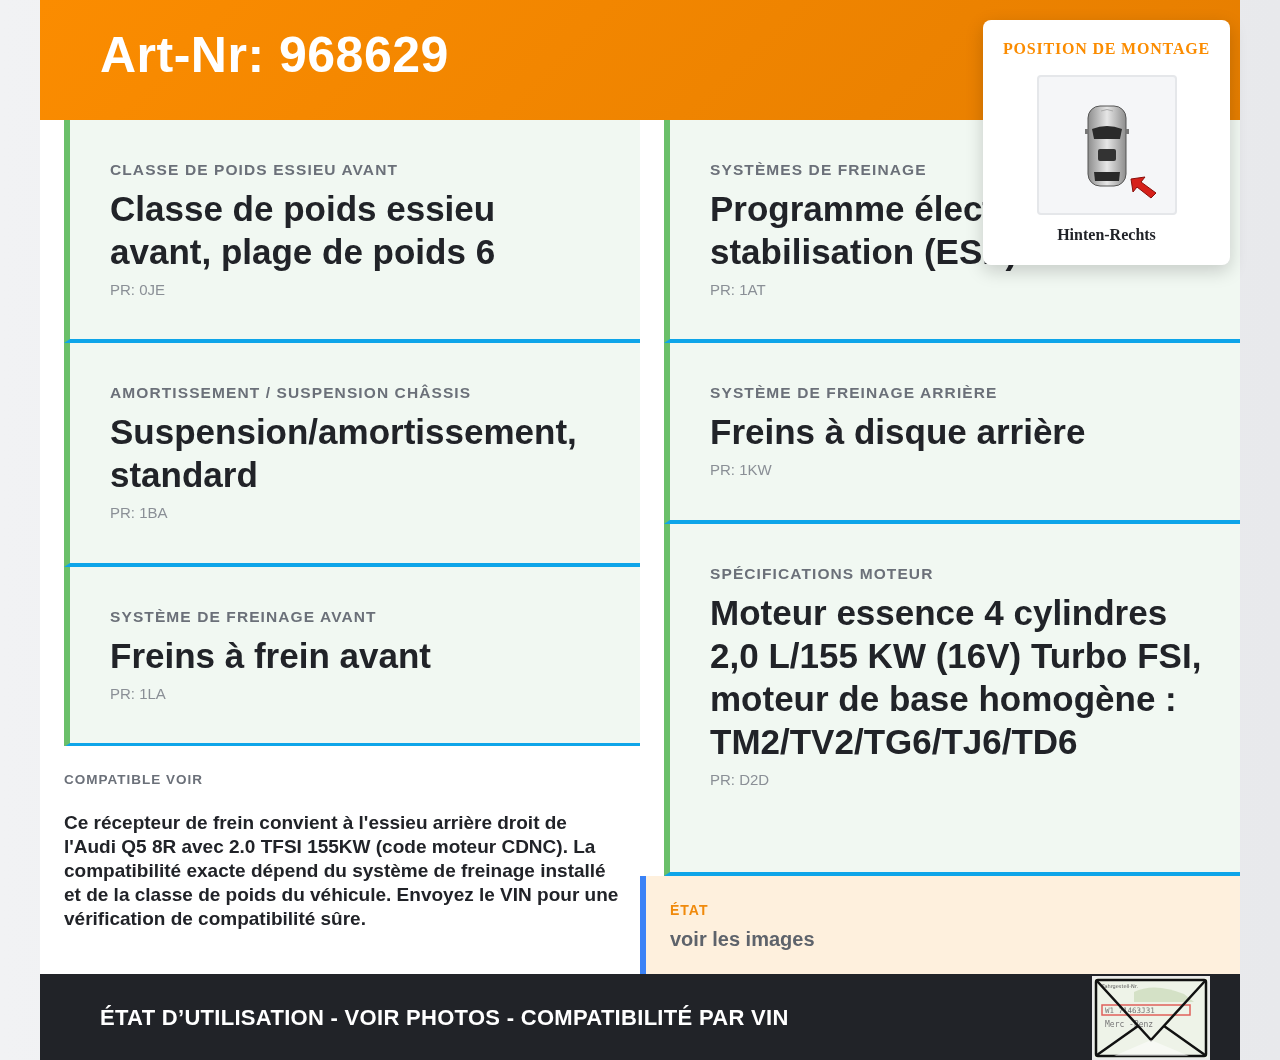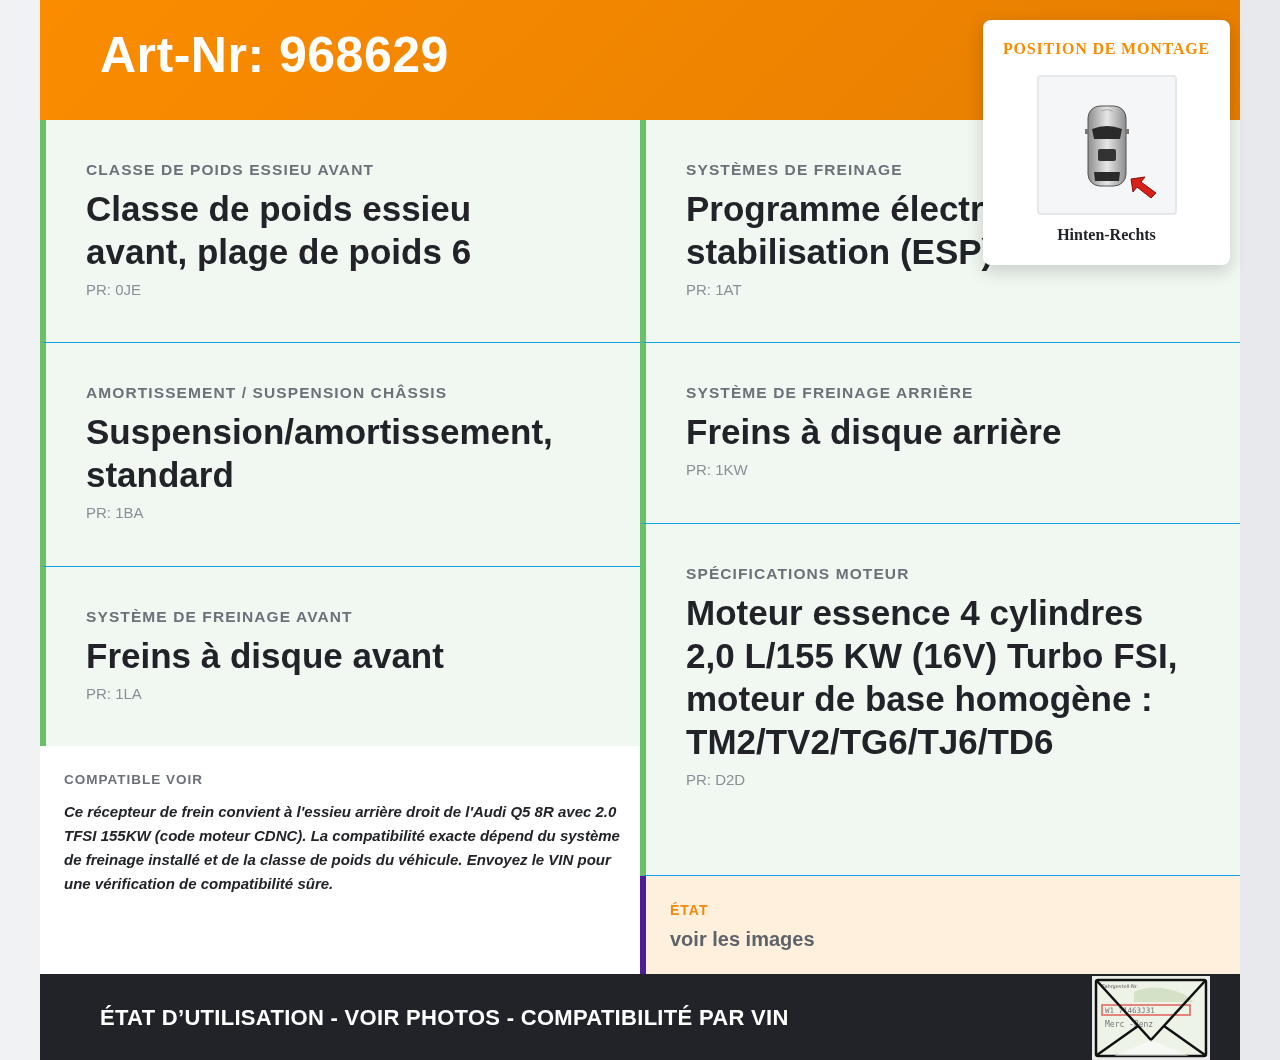--- a/index.html
+++ b/index.html
@@ -20,47 +20,48 @@
   .header-title {
     position: absolute; left: 60px; top: 26px;
     color: #ffffff; font-size: 50px; font-weight: 700; letter-spacing: 0.5px;
   }
   .grid-col { position: absolute; top: 120px; width: 600px; }
   .col-left { left: 0; }
   .col-right { left: 600px; }
   .card {
     position: relative; background: #f1f8f2;
     border-left: 6px solid #6abf69;
-    border-bottom: 1px solid #0ea5e9;
+    border-bottom: 4px solid #0ea5e9;
     padding: 40px 40px 0 40px;
+    margin-left: 24px;
   }
   .card-label {
     font-size: 15.5px; font-weight: 700; color: #6b7079;
     letter-spacing: 1.1px; text-transform: uppercase; line-height: 20px;
   }
   .card-value {
     font-size: 35px; font-weight: 700; color: #212328; line-height: 43px;
     margin-top: 7px;
   }
   .card-pr { font-size: 15px; color: #8a8f96; margin-top: 8px; line-height: 18px; }
   .compat {
     position: absolute; left: 0; top: 746px; width: 600px; height: 228px;
     background: #ffffff; padding: 26px 24px 0 24px;
   }
   .compat-label {
     font-size: 13.5px; font-weight: 700; color: #6b7079; letter-spacing: 1px;
     line-height: 16px;
   }
   .compat-text {
-    font-size: 15px; font-weight: 700; color: #212328; line-height: 24px;
-    margin-top: 12px; width: 560px; font-style: italic;
+    font-size: 19px; font-weight: 700; color: #212328; line-height: 24px;
+    margin-top: 23px; width: 560px;
   }
   .state {
     position: absolute; left: 600px; top: 876px; width: 600px; height: 98px;
-    background: #fef0dd; border-left: 6px solid #4c1d95;
+    background: #fef0dd; border-left: 6px solid #3b82f6;
     padding: 26px 24px 0 24px;
   }
   .state-label {
     font-size: 14px; font-weight: 700; color: #f08a0c; letter-spacing: 1px; line-height: 16px;
   }
   .state-value { font-size: 20px; font-weight: 700; color: #5e636b; margin-top: 10px; }
   .footer {
     position: absolute; left: 0; top: 974px; width: 1200px; height: 86px;
     background: #212328;
     text-align: center;
@@ -107,21 +108,21 @@
       <div class="card-value" style="width:460px;">Classe de poids essieu avant, plage de poids 6</div>
       <div class="card-pr">PR: 0JE</div>
     </div>
     <div class="card" style="height:224px;">
       <div class="card-label">AMORTISSEMENT / SUSPENSION CHÂSSIS</div>
       <div class="card-value" style="width:520px;">Suspension/amortissement, standard</div>
       <div class="card-pr">PR: 1BA</div>
     </div>
     <div class="card" style="height:180px;">
       <div class="card-label">SYSTÈME DE FREINAGE AVANT</div>
-      <div class="card-value">Freins à disque avant</div>
+      <div class="card-value">Freins à frein avant</div>
       <div class="card-pr">PR: 1LA</div>
     </div>
   </div>
 
   <div class="grid-col col-right">
     <div class="card" style="height:223px;">
       <div class="card-label">SYSTÈMES DE FREINAGE</div>
       <div class="card-value" style="width:520px;">Programme électronique de stabilisation (ESP)</div>
       <div class="card-pr">PR: 1AT</div>
     </div>

